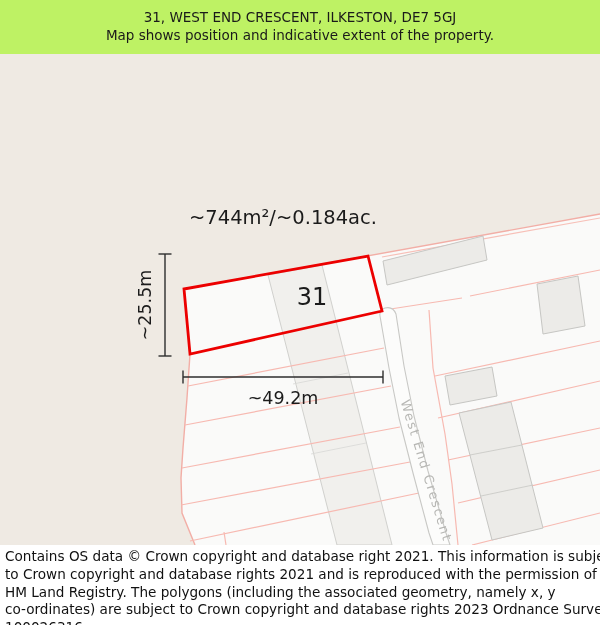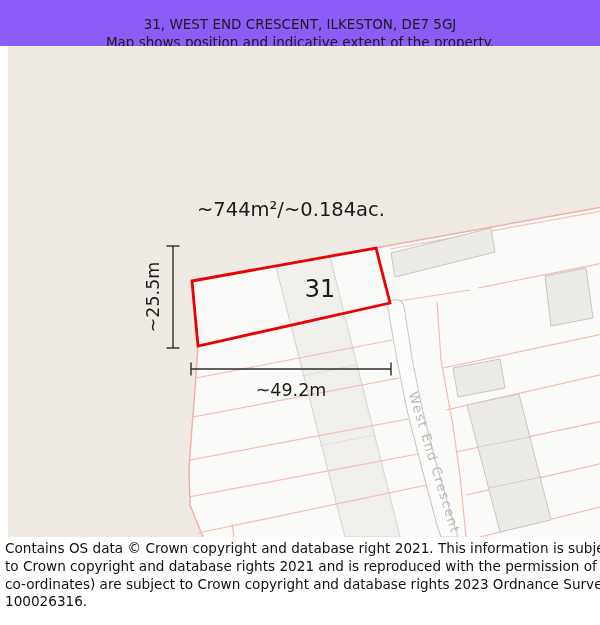--- a/index.html
+++ b/index.html
@@ -1,20 +1,20 @@
 <!DOCTYPE html>
 <html><head>
 <meta charset="utf-8">
 <style>
   html,body{margin:0;padding:0;background:#ffffff;}
   body{width:600px;height:625px;overflow:hidden;font-family:"DejaVu Sans",sans-serif;}
-  .header{height:46px;background:#8b5cf6;text-align:center;padding-top:15px;box-sizing:border-box;color:#1a1a1a;}
+  .header{height:54px;background:#bef264;text-align:center;padding-top:8px;box-sizing:border-box;color:#1a1a1a;}
   .header-title{font-size:13.5px;line-height:18px;}
-  .header-subtitle{font-size:13.5px;line-height:18px;text-decoration:underline;}
-  .map-wrap{width:576px;height:491px;position:relative;margin-left:8px;}
+  .header-subtitle{font-size:13.5px;line-height:18px;}
+  .map-wrap{width:576px;height:491px;position:relative;}
   .map-wrap svg{display:block;}
   .footer{height:88px;background:#ffffff;padding:3px 5px 0 5px;box-sizing:border-box;color:#111111;}
   .footer div{font-size:13.6px;line-height:17.8px;white-space:nowrap;}
   text{font-family:"DejaVu Sans",sans-serif;}
   .map-label{fill:#1b1b1b;}
   .road-label{fill:#b7b7b4;letter-spacing:1.5px;}
 </style>
 </head>
 <body>
 
@@ -85,15 +85,16 @@
   <text x="312" y="251" text-anchor="middle" font-size="24" class="map-label">31</text>
   <text x="283" y="350" text-anchor="middle" font-size="17.5" class="map-label">~49.2m</text>
   <text transform="translate(151,251) rotate(-90)" text-anchor="middle" font-size="17.5" class="map-label">~25.5m</text>
   <text transform="translate(422,418) rotate(73)" text-anchor="middle" font-size="13" class="road-label">West End Crescent</text>
 </svg>
 </div>
 
 <div class="footer">
   <div>Contains OS data © Crown copyright and database right 2021. This information is subject</div>
   <div>to Crown copyright and database rights 2021 and is reproduced with the permission of</div>
+  <div>HM Land Registry. The polygons (including the associated geometry, namely x, y</div>
   <div>co-ordinates) are subject to Crown copyright and database rights 2023 Ordnance Survey</div>
   <div>100026316.</div>
 </div>
 
 </body></html>

